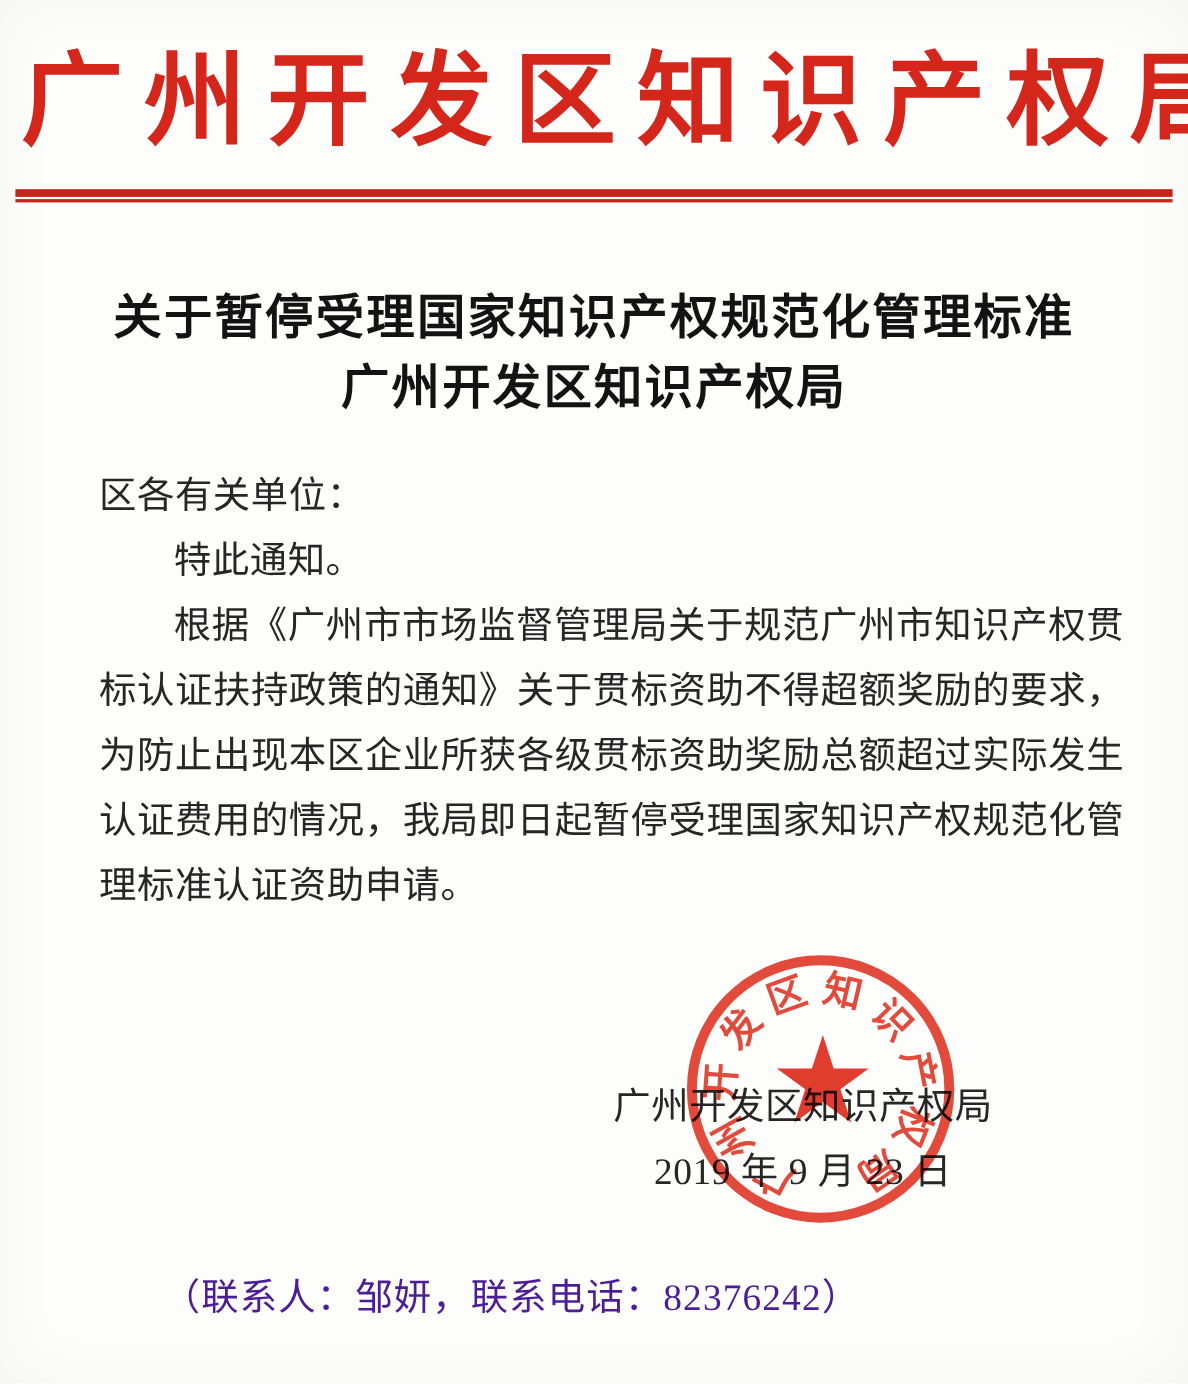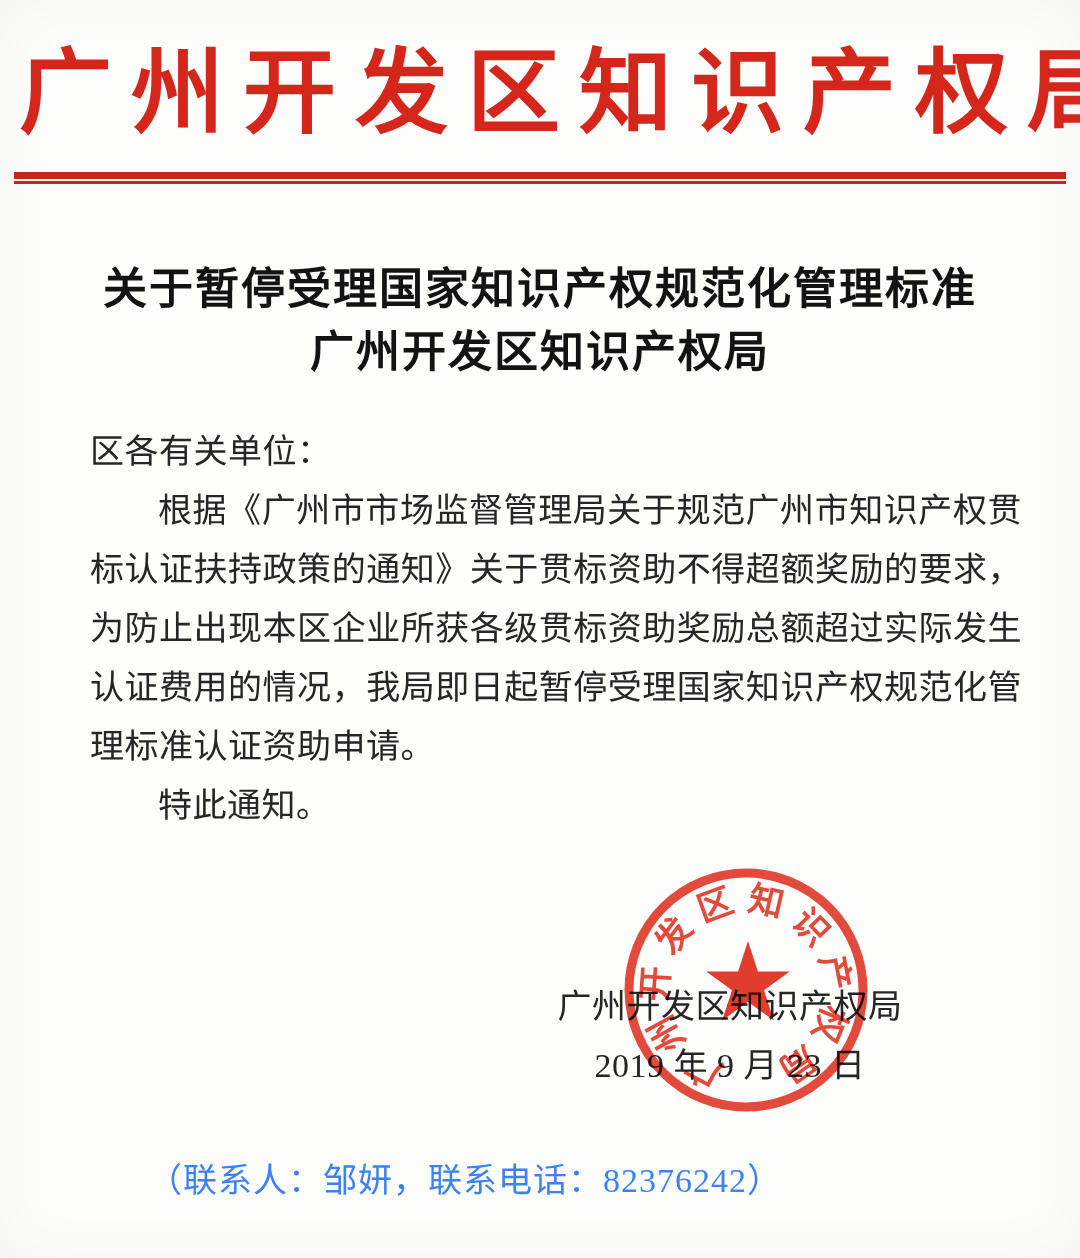--- a/index.html
+++ b/index.html
@@ -126,21 +126,21 @@
 
   
   .contact-line {
     position: absolute;
     top: 1159px;
     left: 148px;
     margin: 0;
     font-size: 34px;
     line-height: 44px;
     letter-spacing: 1px;
-    color: #3b82f6;
+    color: #4c1d95;
     white-space: nowrap;
   }
 </style>
 </head>
 <body>
 
 <div class="page">
 
   <header>
     <h1 class="agency-name">广州开发区知识产权局</h1>
@@ -150,22 +150,22 @@
     </div>
   </header>
 
   <h2 class="doc-title">
     <span>关于暂停受理国家知识产权规范化管理标准</span>
     <span>广州开发区知识产权局</span>
   </h2>
 
   <section class="doc-body">
     <p>区各有关单位：</p>
+    <p class="indented">特此通知。</p>
     <p class="indented">根据《广州市市场监督管理局关于规范广州市知识产权贯标认证扶持政策的通知》关于贯标资助不得超额奖励的要求，为防止出现本区企业所获各级贯标资助奖励总额超过实际发生认证费用的情况，我局即日起暂停受理国家知识产权规范化管理标准认证资助申请。</p>
-    <p class="indented">特此通知。</p>
   </section>
 
   <section class="signature-block">
     <p>广州开发区知识产权局</p>
     <p>2019 年 9 月 23 日</p>
   </section>
 
   <svg class="seal" viewBox="-140 -140 280 280" xmlns="http://www.w3.org/2000/svg">
     <circle class="seal-ring" cx="0" cy="0" r="117"></circle>
     <path class="seal-star" transform="translate(2,-5)" d="M0,-44 L9.9,-13.6 L41.8,-13.6 L16,5.2 L25.9,35.6 L0,16.8 L-25.9,35.6 L-16,5.2 L-41.8,-13.6 L-9.9,-13.6 Z"></path>

